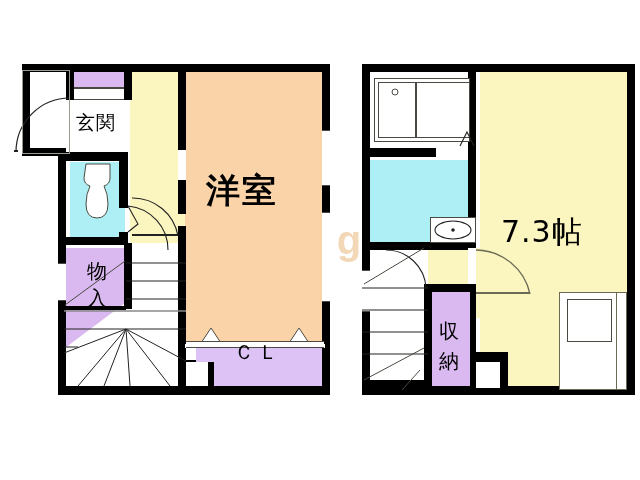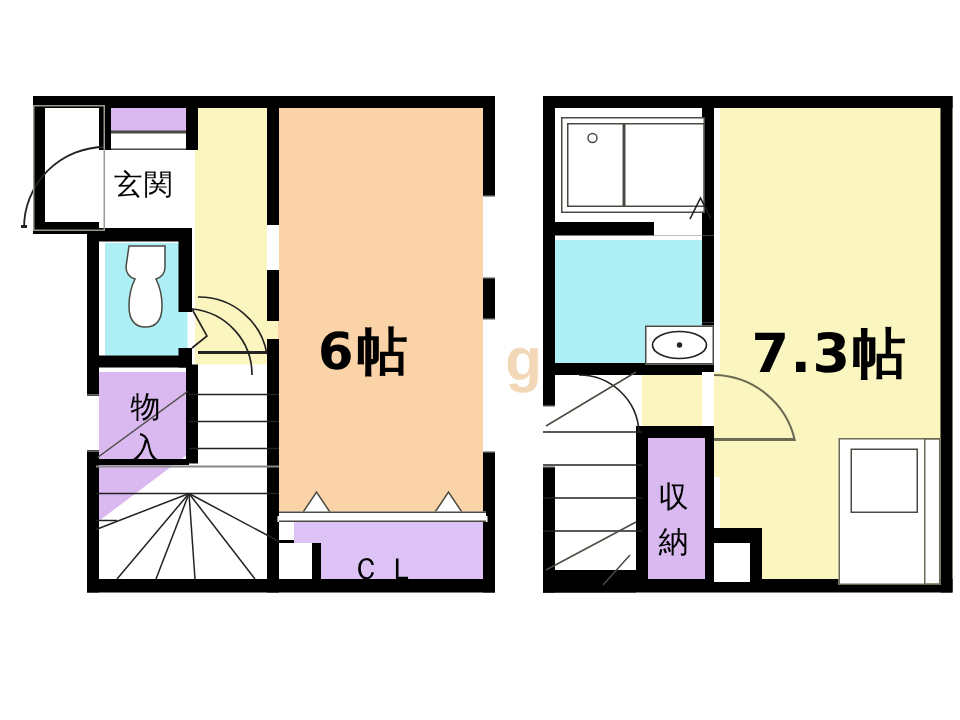--- a/index.html
+++ b/index.html
@@ -114,23 +114,23 @@
         <line x1="66" y1="86" x2="126" y2="118"></line>
       </g>
       <line x1="5" y1="62" x2="65" y2="18" stroke="#4a4a42" stroke-width="1"></line>
     </svg>
 
     <div class="lbl" style="left:76px;top:110px;font-size:19px;letter-spacing:1px;">玄関</div>
 
     <div class="lbl" style="left:87px;top:258px;font-size:20px;">物</div>
     <div class="lbl" style="left:87px;top:285px;font-size:20px;">入</div>
 
-    <div class="lbl" style="left:212px;top:212px;font-size:34px;font-weight:bold;letter-spacing:2px;">6帖</div>
-
-    <div class="lbl" style="left:234px;top:366px;font-size:20px;letter-spacing:4px;">ＣＬ</div>
+    <div class="lbl" style="left:206px;top:168px;font-size:34px;font-weight:bold;letter-spacing:2px;">洋室</div>
+
+    <div class="lbl" style="left:234px;top:339px;font-size:20px;letter-spacing:4px;">ＣＬ</div>
   </div>
 
   <div class="plan" style="left:340px;top:0;width:300px;height:480px;">
 
     <div class="room" style="left:140px;top:70px;width:155px;height:320px;background:#fbf5c0;"></div>
     <div class="room" style="left:28px;top:70px;width:108px;height:78px;background:#ffffff;"></div>
     <div class="room" style="left:28px;top:160px;width:108px;height:88px;background:#aeeff5;"></div>
     <div class="room" style="left:84px;top:248px;width:56px;height:70px;background:#fbf5c0;"></div>
     <div class="room" style="left:28px;top:248px;width:112px;height:42px;background:#fbf5c0;"></div>
     <div class="room" style="left:22px;top:248px;width:66px;height:142px;background:#ffffff;"></div>
@@ -200,16 +200,16 @@
       <line x1="0" y1="106" x2="66" y2="106" stroke="#222" stroke-width="1"></line>
       <line x1="2" y1="36" x2="62" y2="0" stroke="#4a4a42" stroke-width="1"></line>
       <line x1="2" y1="132" x2="62" y2="100" stroke="#4a4a42" stroke-width="1"></line>
       <line x1="40" y1="142" x2="58" y2="122" stroke="#4a4a42" stroke-width="1"></line>
     </svg>
 
 
     <div class="lbl" style="left:99px;top:318px;font-size:20px;">収</div>
     <div class="lbl" style="left:99px;top:348px;font-size:20px;">納</div>
 
-    <div class="lbl" style="left:161px;top:212px;font-size:36px;font-weight:bold;letter-spacing:1px;">7.3帖</div>
+    <div class="lbl" style="left:161px;top:212px;font-size:30px;font-weight:normal;letter-spacing:1px;">7.3帖</div>
   </div>
 
 </div>
 
 </body></html>

